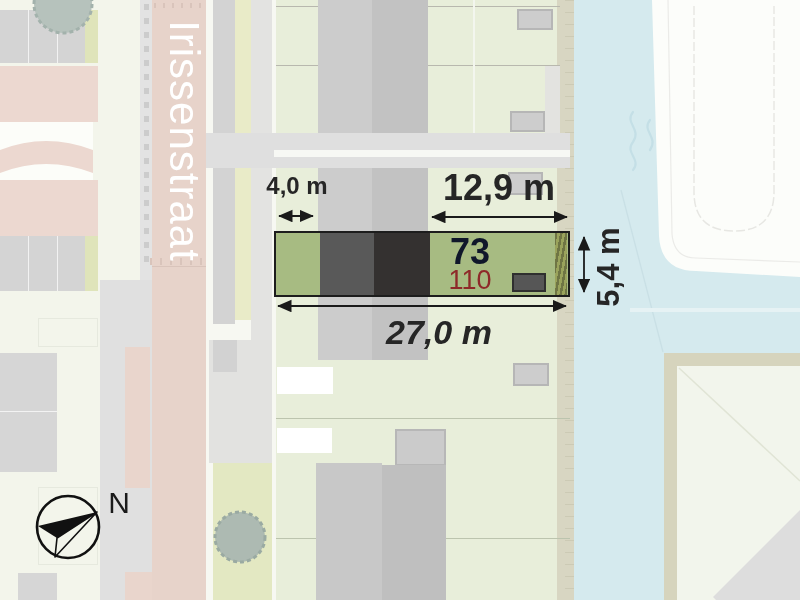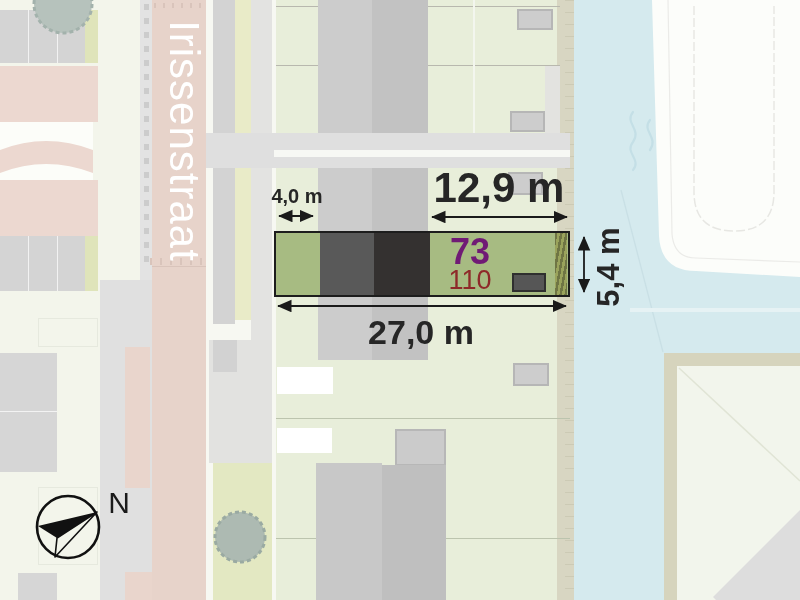--- a/index.html
+++ b/index.html
@@ -98,30 +98,30 @@
     <circle cx="240" cy="537" r="25" fill="#adbab2" stroke="#9aaaa2" stroke-width="3" stroke-dasharray="4 3"></circle>
   </svg>
 
   <div class="abs" style="left:274px;top:231px;width:296px;height:66px;border:2.5px solid #1d1d1d;box-sizing:border-box;background:#a7bb82;">
     <div class="abs" style="left:0;top:0;width:44px;height:100%;background:#a7bb82;"></div>
     <div class="abs" style="left:44px;top:0;width:54px;height:100%;background:#595959;"></div>
     <div class="abs" style="left:98px;top:0;width:56px;height:100%;background:#343130;"></div>
     <div class="abs" style="left:154px;top:0;width:128px;height:100%;background:#a7bb82;"></div>
     <div class="abs" style="left:279px;top:0;width:12px;height:100%;background:repeating-linear-gradient(100deg,#6f7544 0 2.5px,#9aa35c 2.5px 5px);"></div>
     <div class="abs" style="left:146px;top:0;width:96px;height:100%;display:flex;flex-direction:column;align-items:center;justify-content:center;">
-      <div style="color:#701a75;font-size:36px;font-weight:600;line-height:32px;">73</div>
+      <div style="color:#0f172a;font-size:36px;font-weight:600;line-height:32px;">73</div>
       <div style="color:#8e2929;font-size:27px;font-weight:400;line-height:25px;">110</div>
     </div>
     <div class="abs" style="left:236px;top:40px;width:34px;height:19px;background:#565656;border:2px solid #2f2f2f;box-sizing:border-box;"></div>
   </div>
 
   <div class="lbl" style="left:184px;top:141px;transform:translate(-50%,-50%) rotate(90deg);color:#ffffff;font-size:42px;font-weight:400;letter-spacing:1px;">Irissenstraat</div>
-  <div class="lbl" style="left:297px;top:196px;font-size:20px;">4,0 m</div>
-  <div class="lbl" style="left:499px;top:188px;font-size:42px;">12,9 m</div>
-  <div class="lbl" style="left:421px;top:332px;font-size:34px;">27,0 m</div>
+  <div class="lbl" style="left:297px;top:186px;font-size:24px;">4,0 m</div>
+  <div class="lbl" style="left:499px;top:188px;font-size:36px;">12,9 m</div>
+  <div class="lbl" style="left:439px;top:332px;font-size:34px;font-style:italic;">27,0 m</div>
   <div class="lbl" style="left:609px;top:267px;transform:translate(-50%,-50%) rotate(-90deg);font-size:31px;">5,4 m</div>
   <div class="lbl" style="left:119px;top:503px;font-size:30px;font-weight:400;color:#1a1a1a;">N</div>
 
   <svg class="svgov" width="800" height="600" viewBox="0 0 800 600">
     <defs>
       <marker id="ah" markerWidth="9" markerHeight="8" refX="7.5" refY="3.5" orient="auto-start-reverse">
         <path d="M0,0 L8,3.5 L0,7 Z" fill="#1a1a1a"></path>
       </marker>
     </defs>
     <line x1="279" y1="216" x2="313" y2="216" stroke="#1a1a1a" stroke-width="1.8" marker-start="url(#ah)" marker-end="url(#ah)"></line>

